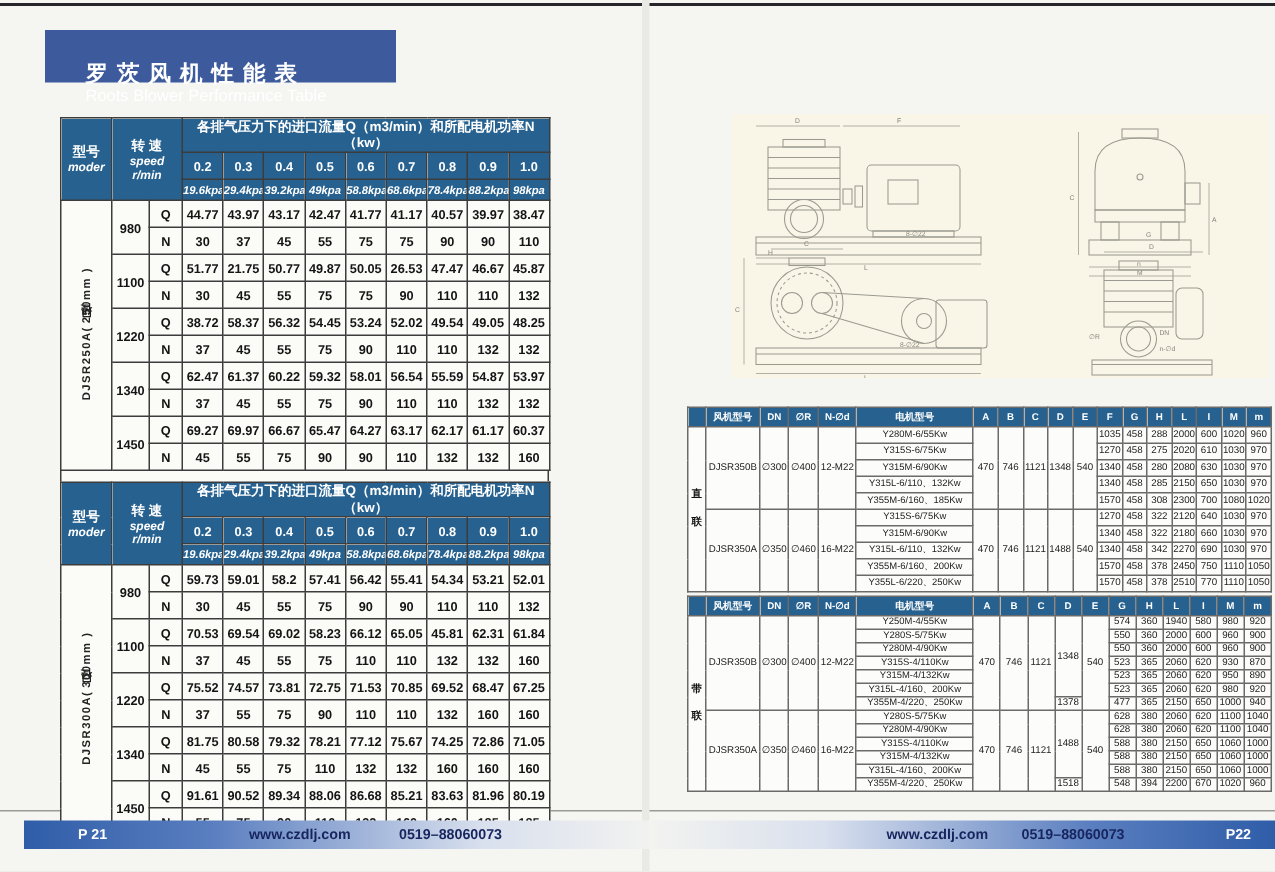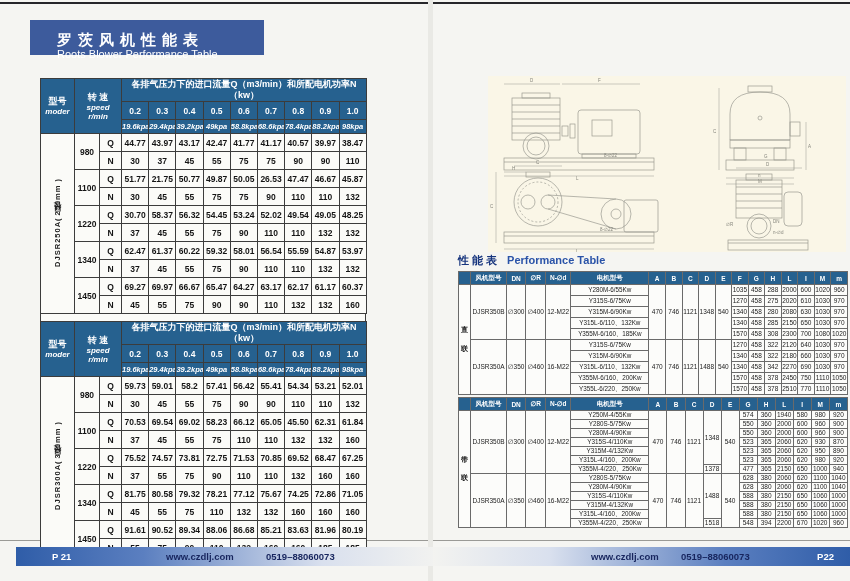--- a/index.html
+++ b/index.html
@@ -5,21 +5,21 @@
   html,body{margin:0;padding:0;background:#e9e9e5;font-family:"Liberation Sans",sans-serif;}
   #sheet{position:relative;width:850px;height:581px;background:#e9e9e5;overflow:hidden;}
   .page{position:absolute;top:0;height:581px;background:#f5f5f2;}
   #left-page{left:0;width:428px;}
   #right-page{left:433px;width:417px;}
   .topline{position:absolute;top:2px;left:0;right:0;height:2px;background:#26262a;}
   .botline{position:absolute;top:540px;left:0;right:0;height:1px;background:#9a9a96;}
 
   
   .banner{position:absolute;background:#3d5b9c;color:#fff;}
-  #left-banner{left:30px;top:20px;width:234px;height:35px;padding-top:11px;box-sizing:border-box;}
+  #left-banner{left:30px;top:20px;width:234px;height:35px;padding-top:21px;box-sizing:border-box;}
   #left-banner .cn{font-size:15px;font-weight:bold;letter-spacing:6px;padding-left:27px;line-height:17px;}
   #left-banner .en{font-size:11px;padding-left:27px;line-height:12px;}
   #right-banner{left:124px;top:16px;width:293px;height:34px;text-align:center;padding-top:3px;box-sizing:border-box;}
   #right-banner .cn{font-size:14px;font-weight:bold;letter-spacing:4px;line-height:17px;}
   #right-banner .en{font-size:10px;line-height:11px;}
 
   
   #lwrap{position:absolute;left:40px;top:78px;width:326px;}
   table.ltable{border-collapse:collapse;table-layout:fixed;width:326px;background:#fbfbf8;}
   .ltable th,.ltable td{border:1px solid #3c3c3c;text-align:center;padding:0;overflow:hidden;}
@@ -177,21 +177,21 @@
                 <td>75</td>
                 <td>75</td>
                 <td>90</td>
                 <td>110</td>
                 <td>110</td>
                 <td>132</td>
               </tr>
               <tr>
                 <td rowspan="2">1220</td>
                 <td class="qn">Q</td>
-                <td>30.70</td>
+                <td>38.72</td>
                 <td>58.37</td>
                 <td>56.32</td>
                 <td>54.45</td>
                 <td>53.24</td>
                 <td>52.02</td>
                 <td>49.54</td>
                 <td>49.05</td>
                 <td>48.25</td>
               </tr>
               <tr>
@@ -341,21 +341,21 @@
               </tr>
               <tr>
                 <td rowspan="2">1100</td>
                 <td class="qn">Q</td>
                 <td>70.53</td>
                 <td>69.54</td>
                 <td>69.02</td>
                 <td>58.23</td>
                 <td>66.12</td>
                 <td>65.05</td>
-                <td>45.50</td>
+                <td>45.81</td>
                 <td>62.31</td>
                 <td>61.84</td>
               </tr>
               <tr>
                 <td class="qn">N</td>
                 <td>37</td>
                 <td>45</td>
                 <td>55</td>
                 <td>75</td>
                 <td>110</td>
@@ -550,24 +550,20 @@
             <text x="47" y="47" stroke="none">DN</text>
             <text x="0" y="50" stroke="none">∅R</text>
             <text x="47" y="58" stroke="none">n-∅d</text>
             <text x="40" y="79" stroke="none">n</text>
             <text x="40" y="85" stroke="none">M</text>
           </g>
         </g>
       </svg>
     </div>
 
-    <div id="perf-title">
-      <span class="cn">性能表</span>
-      <span class="en">Performance Table</span>
-    </div>
 
     <div class="rslot" id="rslot-direct">
         <table class="rtable">
           <colgroup>
             <col style="width: 12px;">
             <col style="width: 36px;">
             <col style="width: 19px;">
             <col style="width: 20px;">
             <col style="width: 25px;">
             <col style="width: 78px;">

